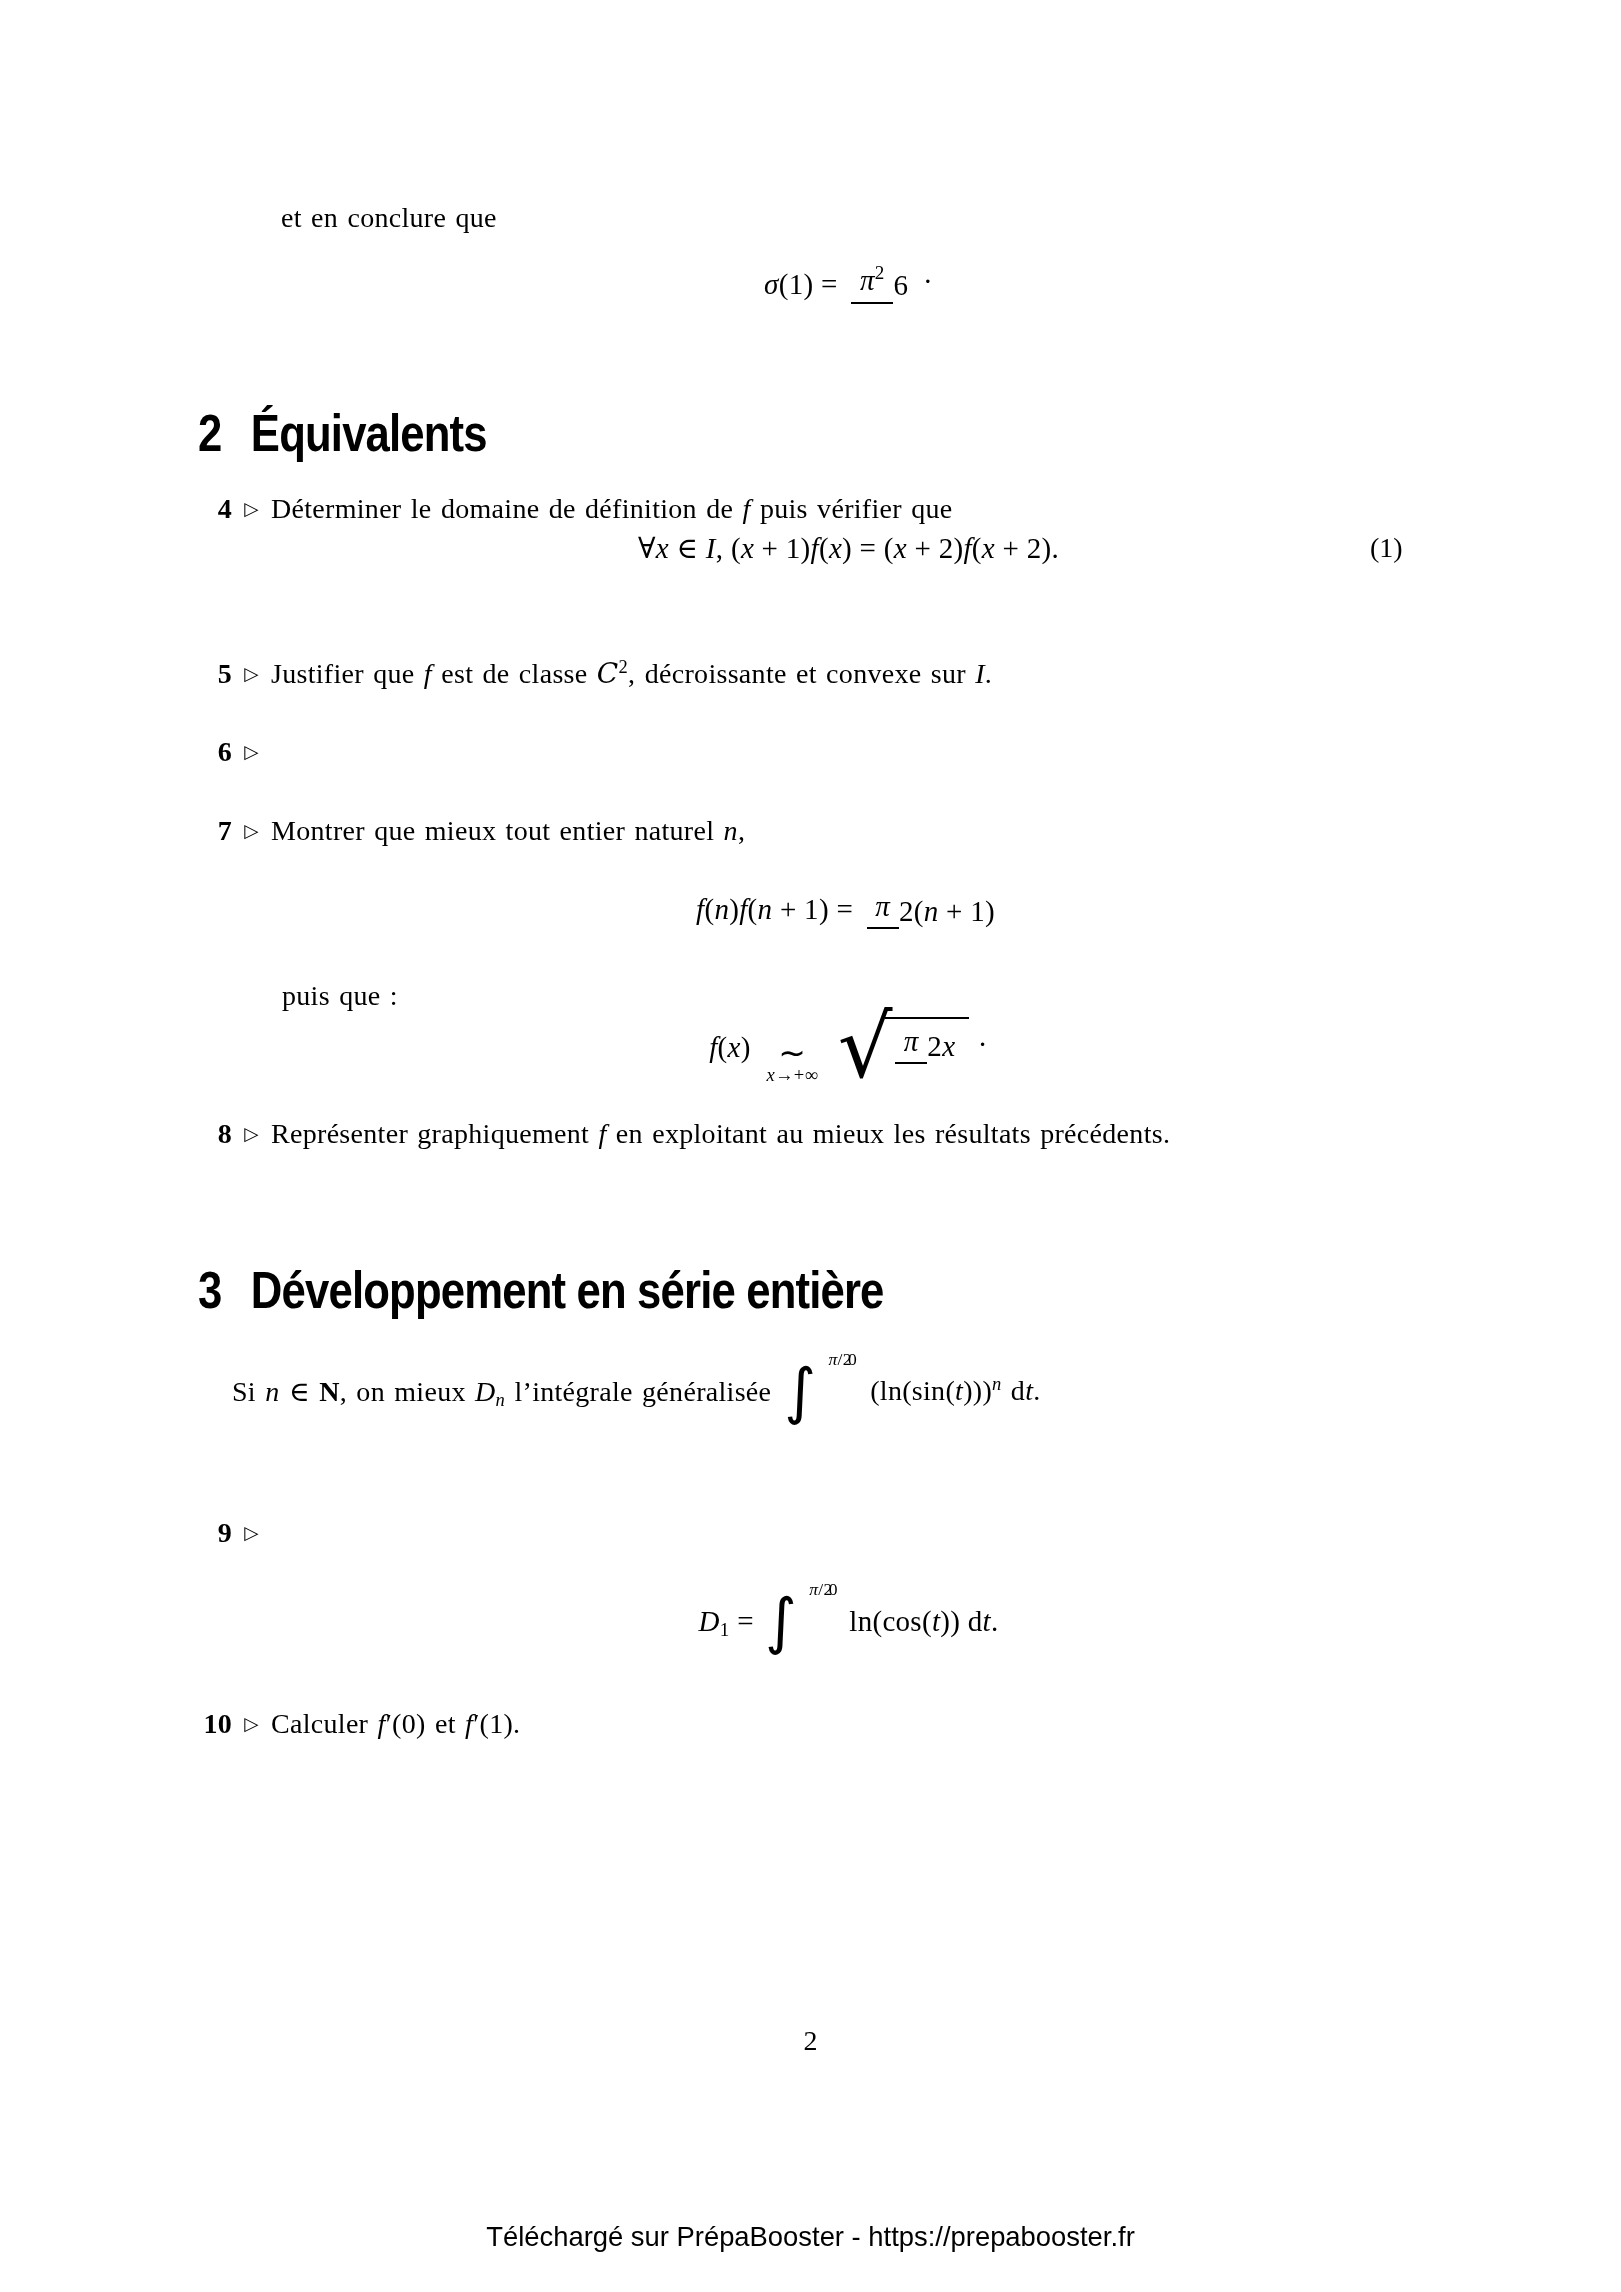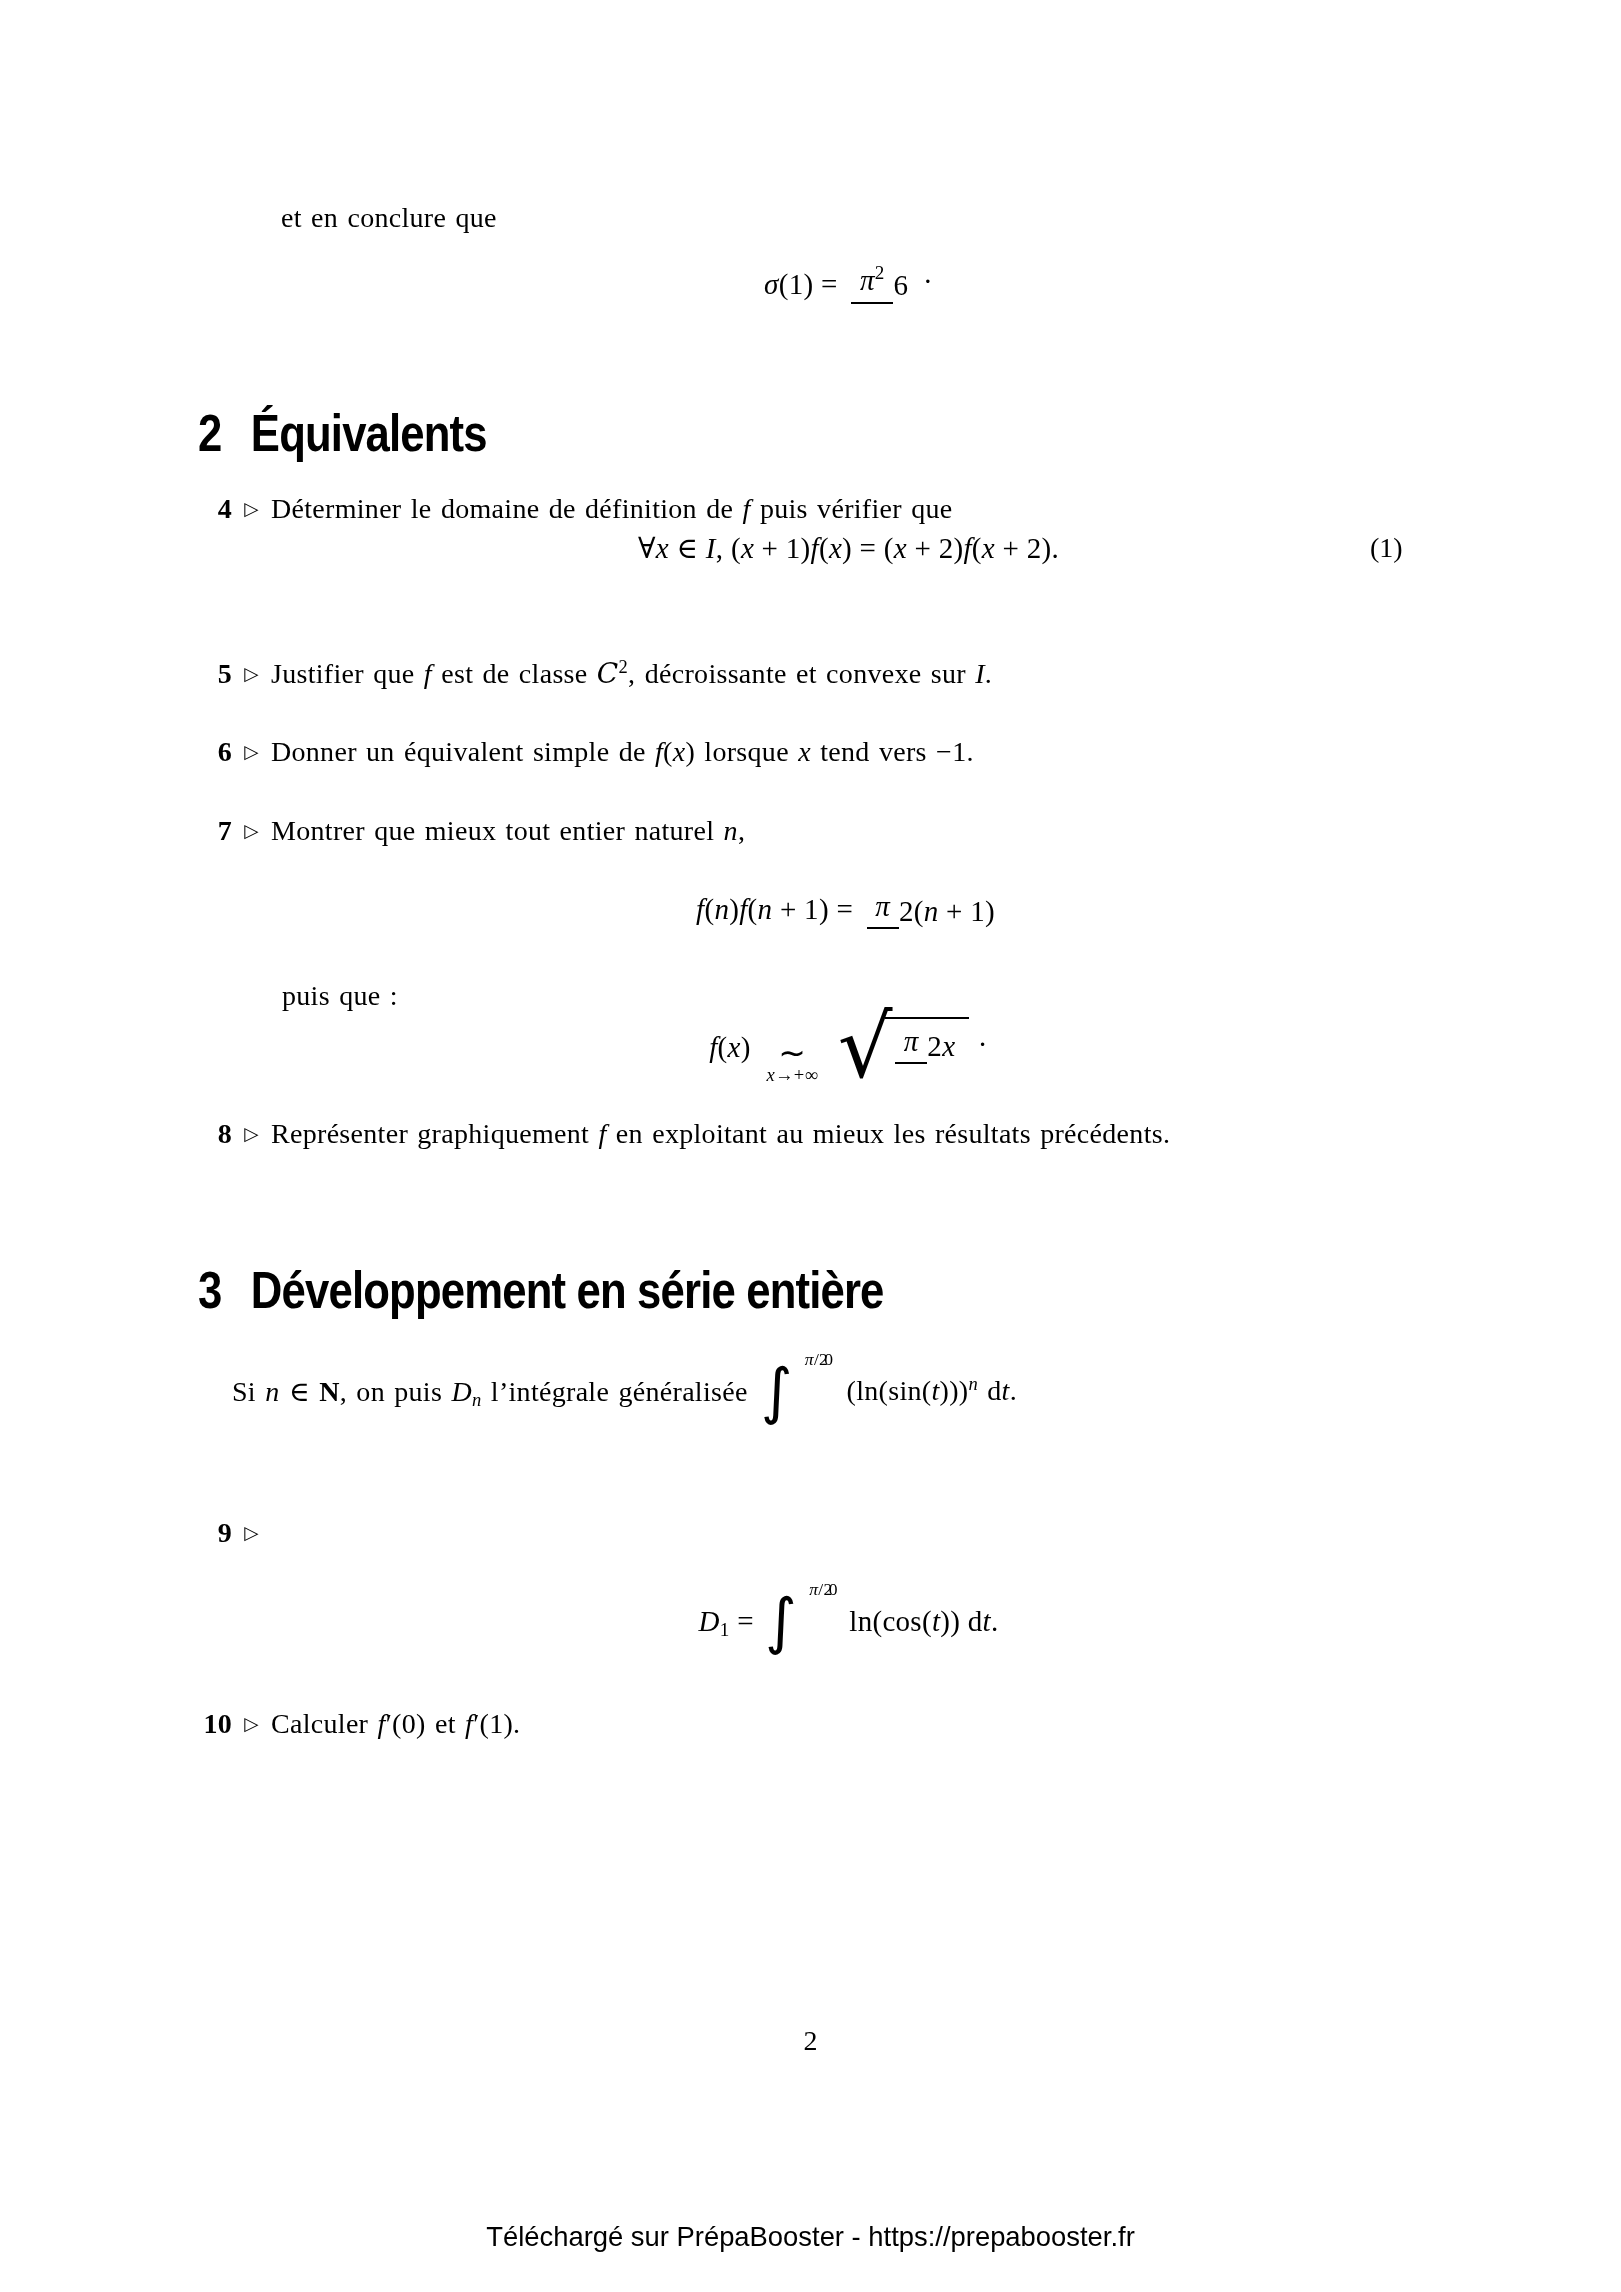--- a/index.html
+++ b/index.html
@@ -107,21 +107,20 @@
 
   <div class="abs item" style="top:657px">
     <span class="inum">5</span>
     <span class="marker">▷</span>
     <span class="itext"><span>Justifier que </span><span class="mi">f</span><span> est de classe </span><span class="cal">C</span><span class="sup">2</span><span>, décroissante et convexe sur </span><span class="mi">I</span><span>.</span></span>
   </div>
 
   <div class="abs item" style="top:736px">
     <span class="inum">6</span>
     <span class="marker">▷</span>
-    <span class="itext"><span>Donner un équivalent simple de </span><span class="mi">f</span><span>(</span><span class="mi">x</span><span>) lorsque </span><span class="mi">x</span><span> tend vers −1.</span></span>
   </div>
 
   <div class="abs item" style="top:815px">
     <span class="inum">7</span>
     <span class="marker">▷</span>
     <span class="itext"><span>Montrer que mieux tout entier naturel </span><span class="mi">n</span><span>,</span></span>
   </div>
 
   <div class="abs eq" style="top:873px;height:73px">
     <div class="eqrow">
@@ -161,21 +160,21 @@
     <span class="itext"><span>Représenter graphiquement </span><span class="mi">f</span><span> en exploitant au mieux les résultats précédents.</span></span>
   </div>
 
   <div class="abs sec" style="top:1260px">
     <span class="sec-inner">
       <span class="sec-num">3</span><span>Développement en série entière</span>
     </span>
   </div>
 
   <div class="abs para-flex" style="left:232px;top:1345px;height:92px">
-    <span class="m"><span>Si </span><span class="mi">n</span><span> ∈ </span><span class="bb">N</span><span>, on puis </span><span class="mi">D</span><span class="subi">n</span><span> l’intégrale généralisée </span></span>
+    <span class="m"><span>Si </span><span class="mi">n</span><span> ∈ </span><span class="bb">N</span><span>, on mieux </span><span class="mi">D</span><span class="subi">n</span><span> l’intégrale généralisée </span></span>
     <span class="intg">
       <span class="int-sign">∫</span>
       <span class="int-lims">
         <span class="int-sup"><span class="mi">π</span><span>/2</span></span>
         <span class="int-sub">0</span>
       </span>
     </span>
     <span class="m"><span> (ln(sin(</span><span class="mi">t</span><span>)))</span><span class="supi">n</span><span> d</span><span class="mi">t</span><span>.</span></span>
   </div>
 

